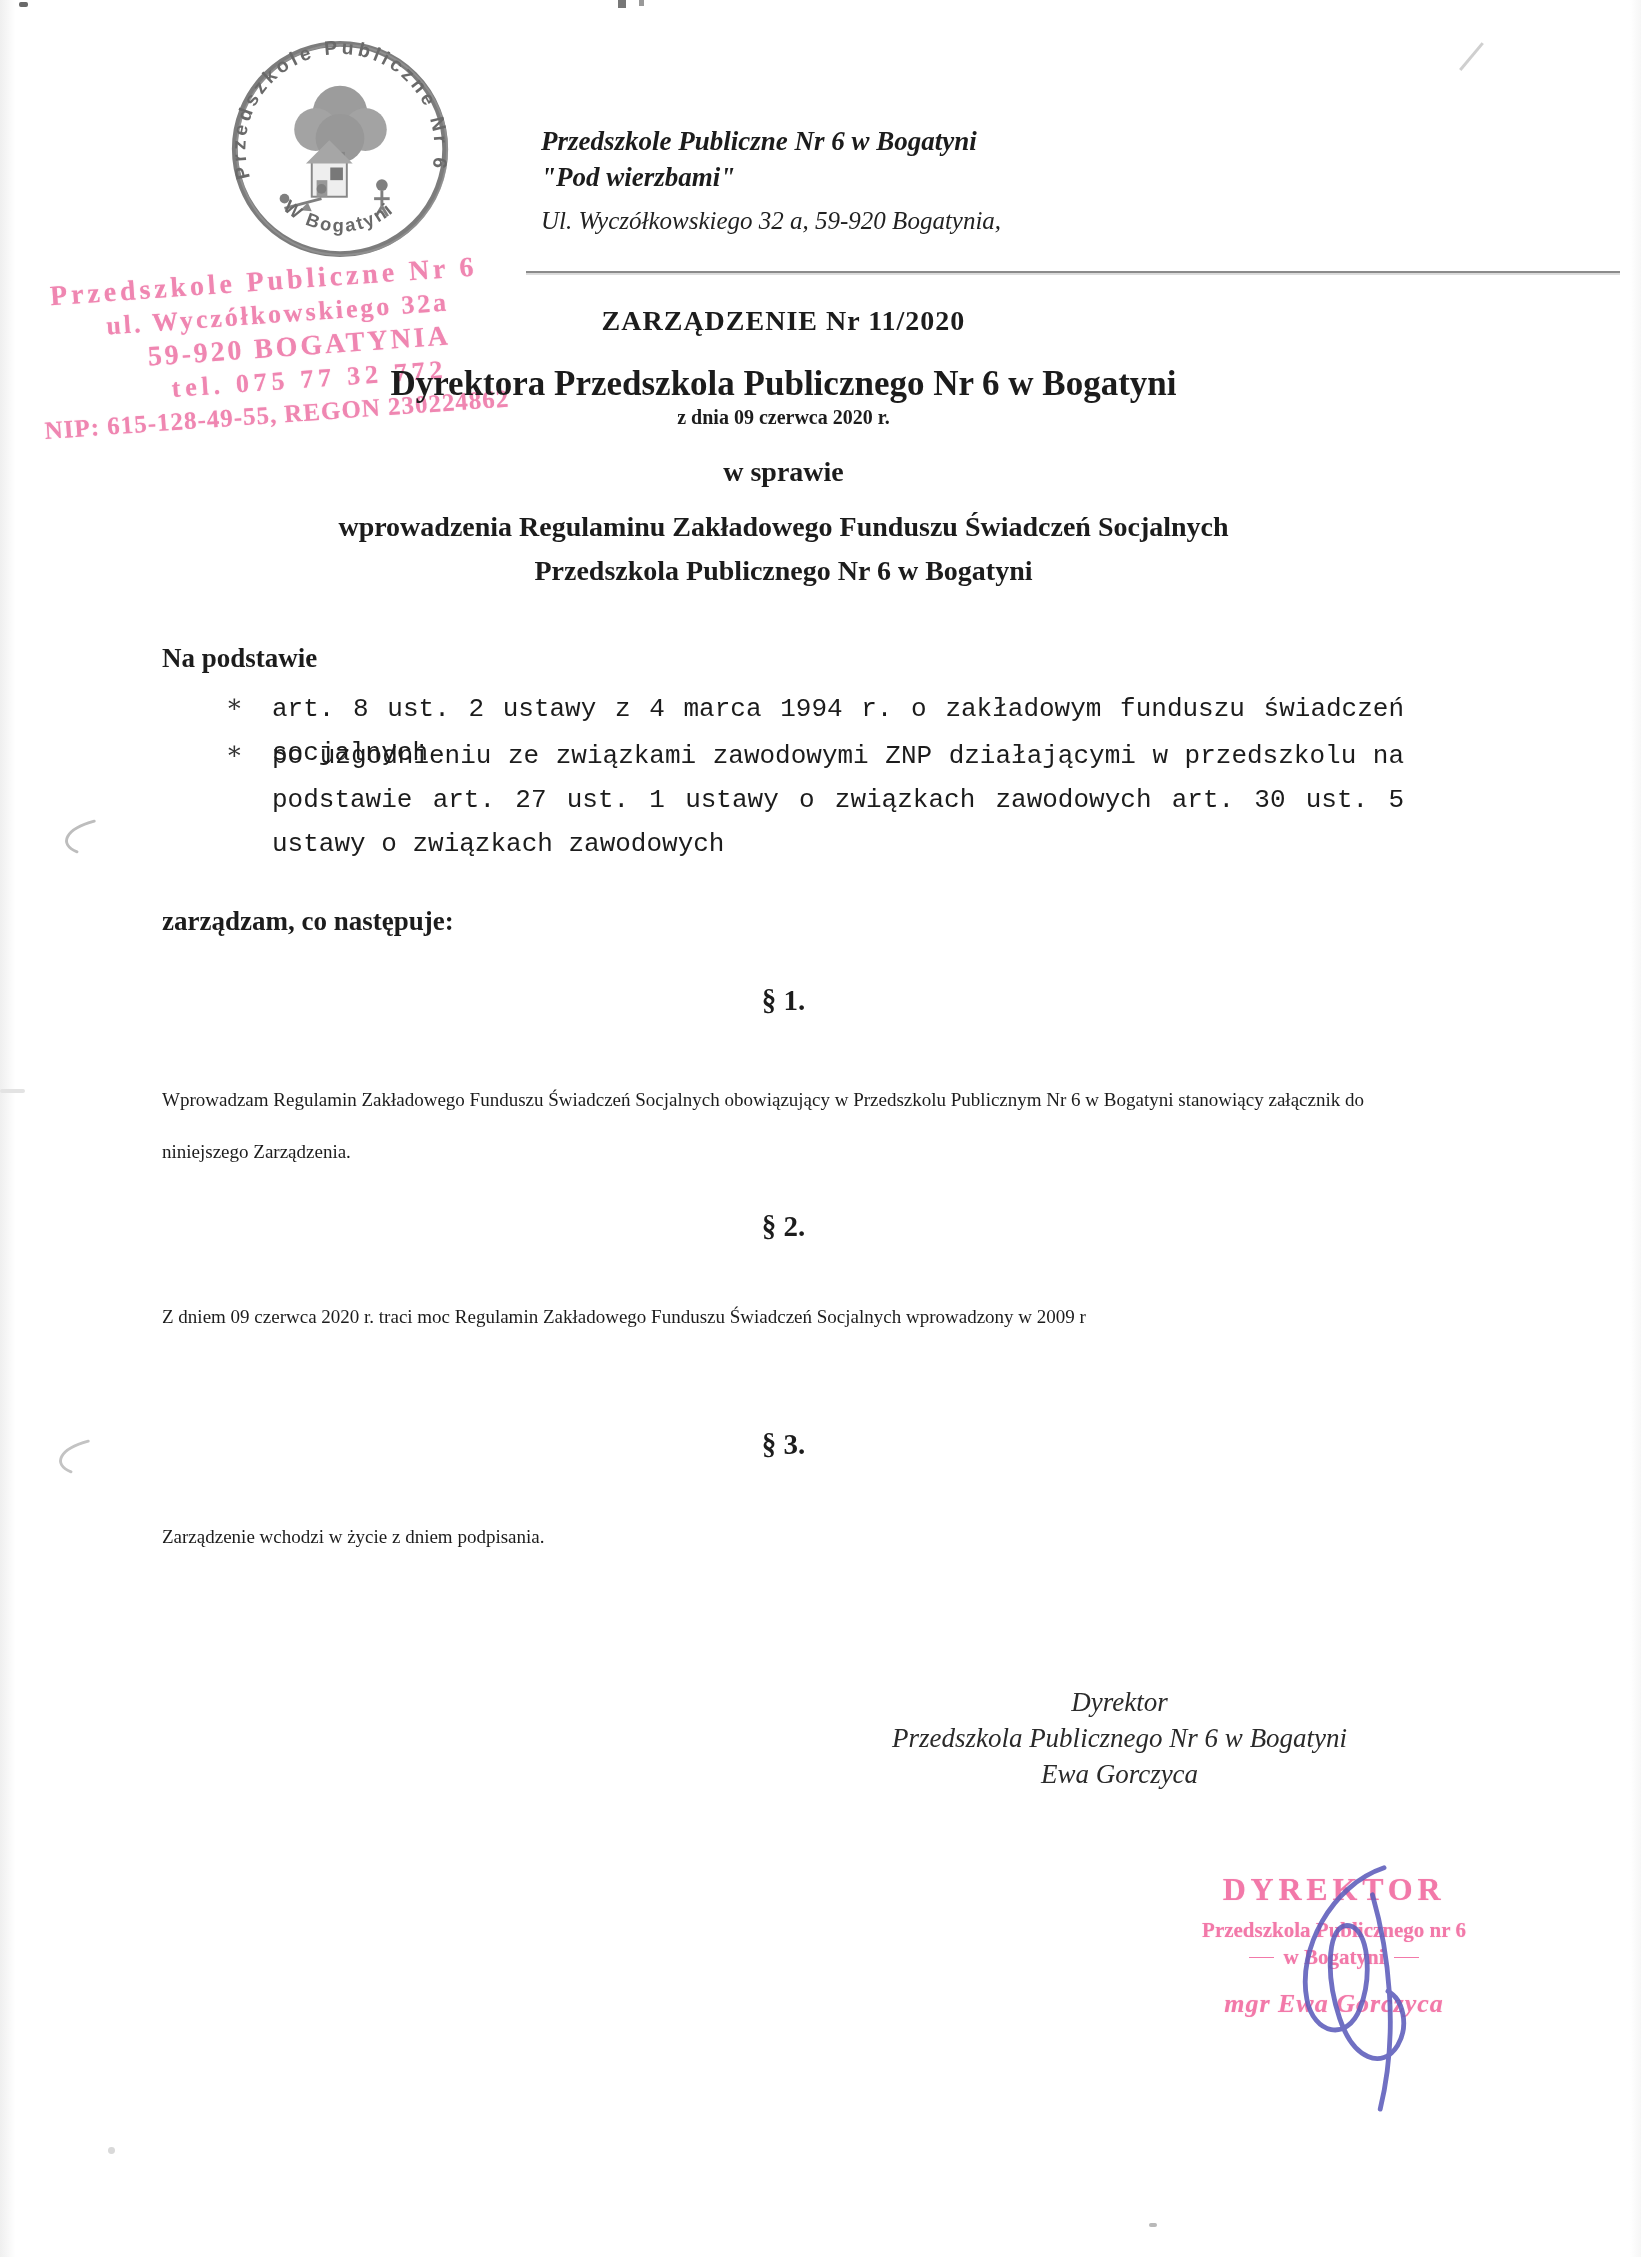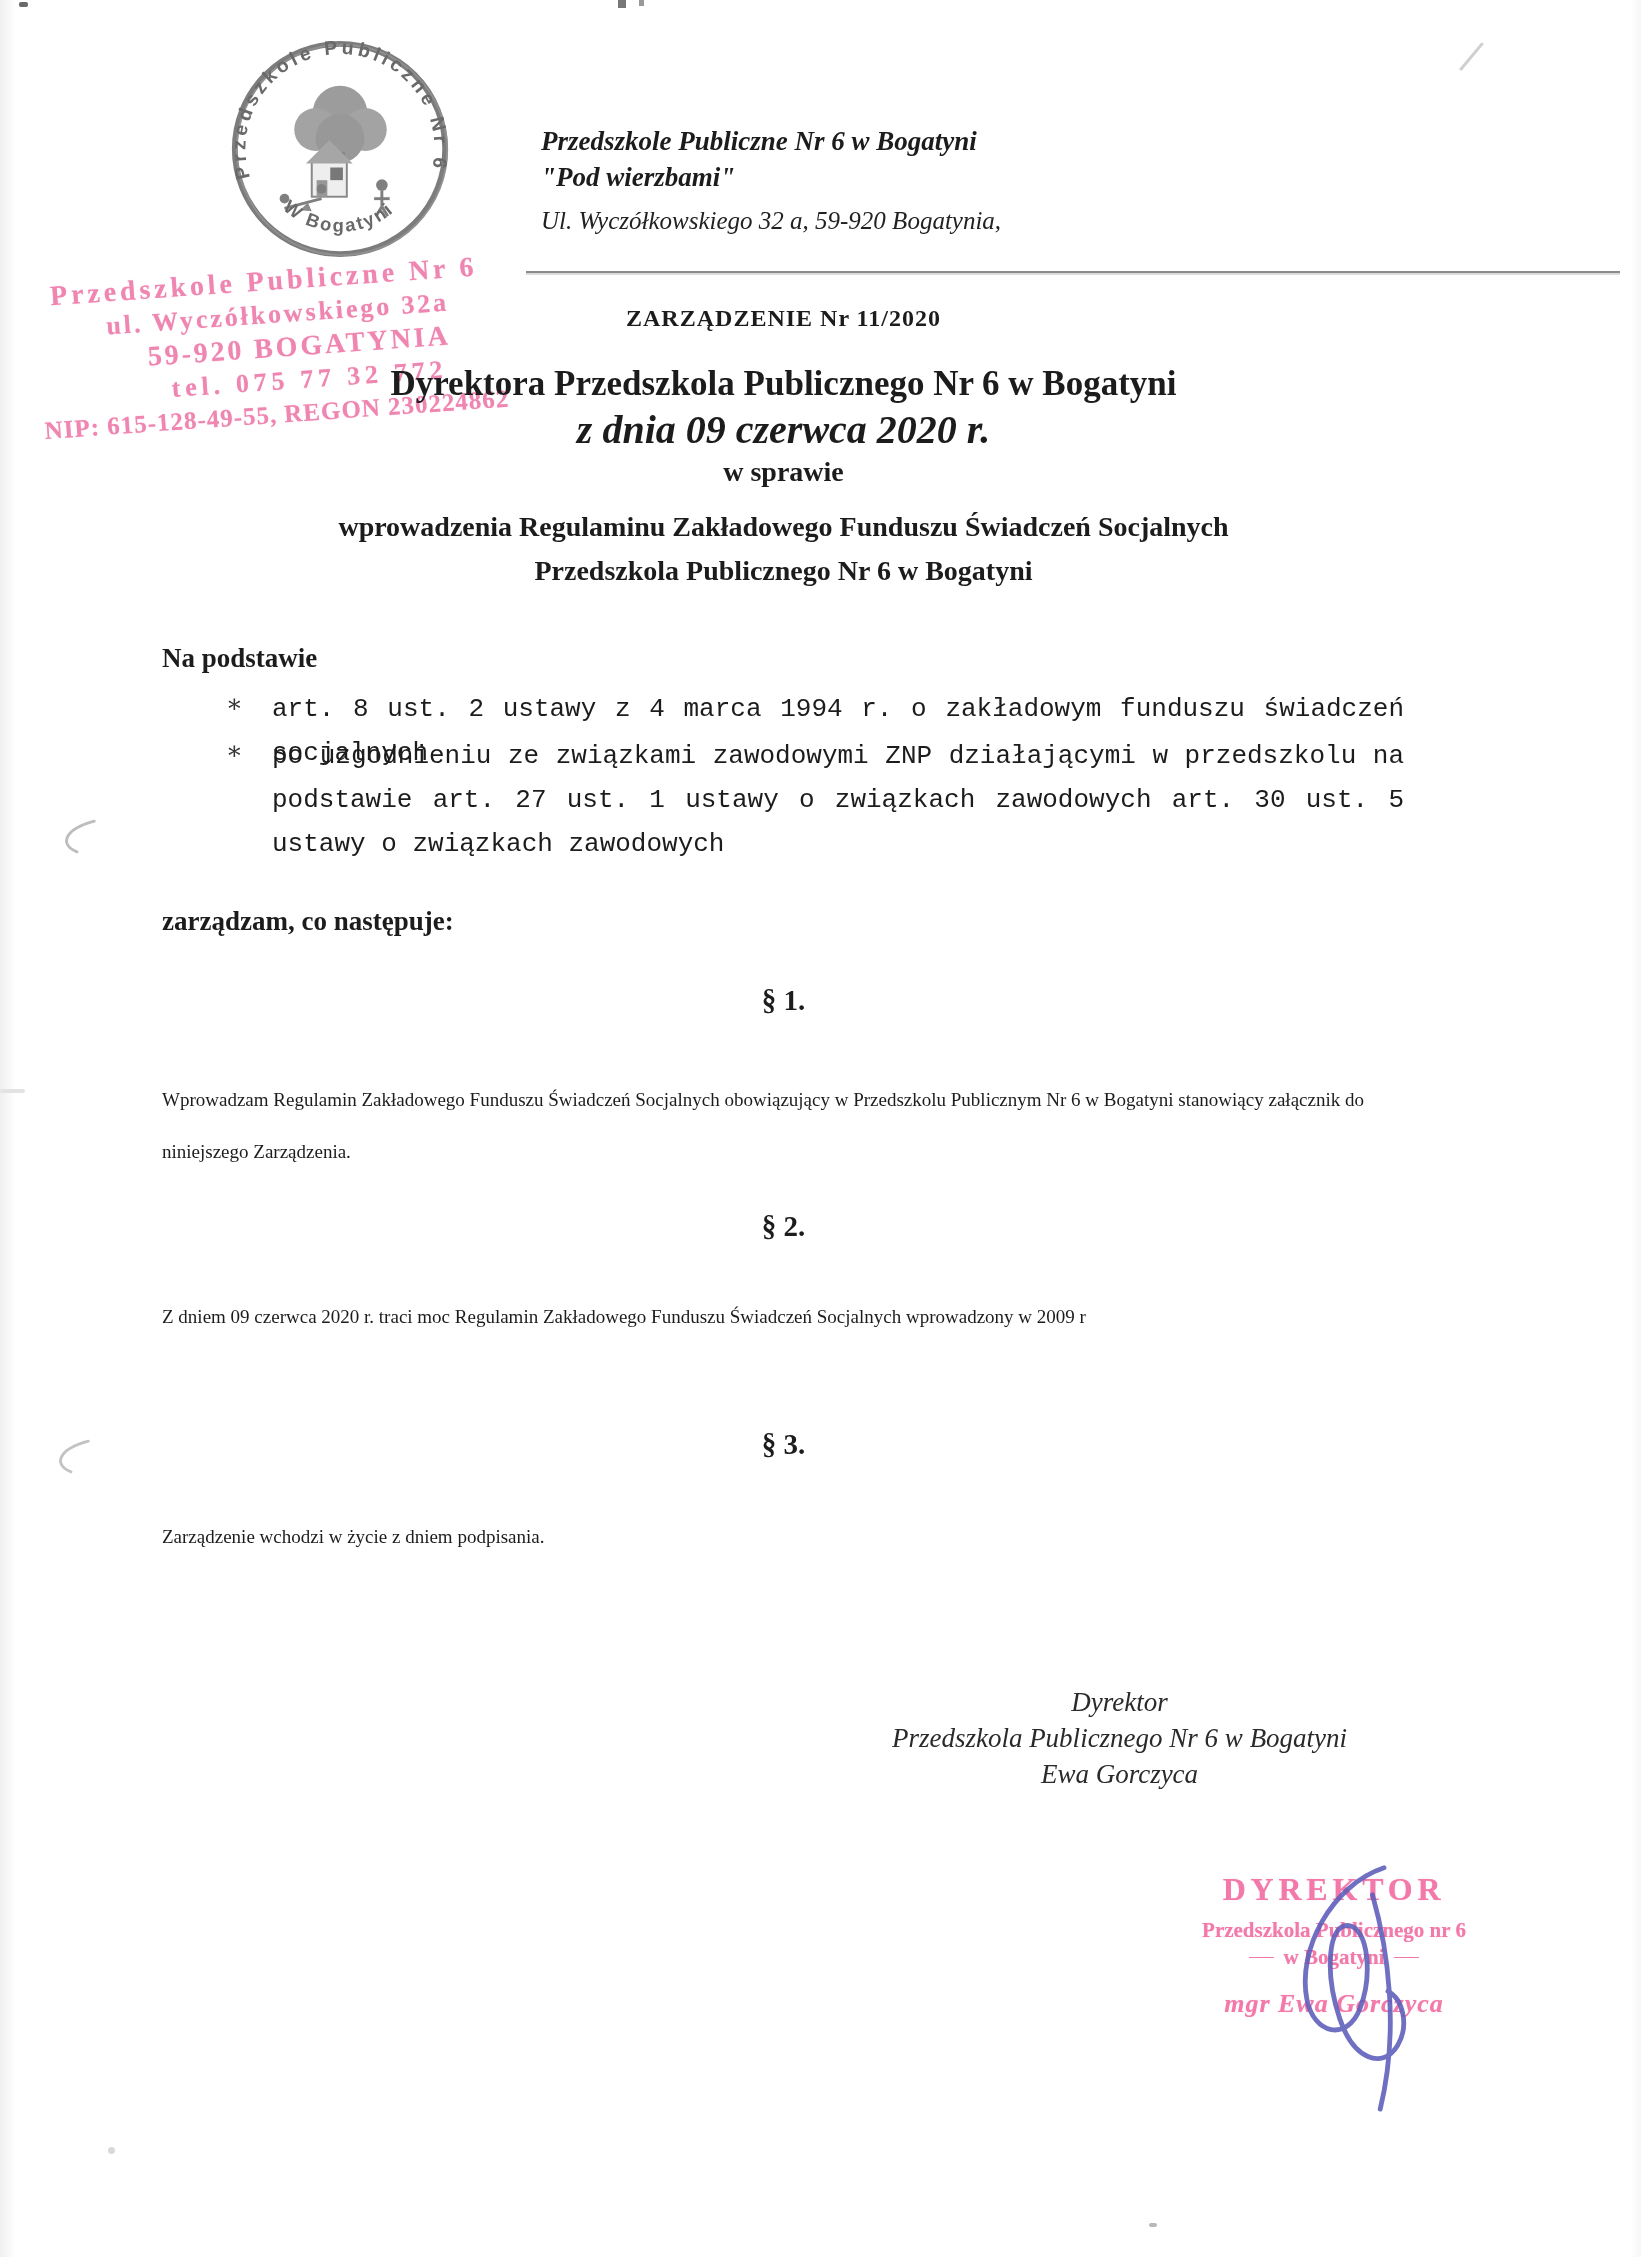--- a/index.html
+++ b/index.html
@@ -36,23 +36,23 @@
     color:#f1679e;opacity:.88;text-shadow:0 0 1px rgba(241,103,158,.5);
   }
   .stamp2 .s2-l1{font-size:32px;font-weight:bold;letter-spacing:4.8px;}
   .stamp2 .s2-l2{font-size:21px;font-weight:bold;margin-top:10px;}
   .stamp2 .s2-l3{font-size:21px;font-weight:bold;margin-top:1.9px;display:flex;align-items:center;justify-content:center;gap:9.7px;}
   .stamp2 .dash{display:inline-block;width:25px;height:0;border-top:1.9px solid #f1679e;}
   .stamp2 .s2-l4{font-size:26px;font-weight:bold;font-style:italic;margin-top:19.3px;letter-spacing:1px;}
   .sig-ink{position:absolute;left:1247px;top:1856px;width:222px;height:263px;opacity:.88;}
   
   .t-line{position:absolute;left:162px;width:1243px;text-align:center;font-weight:bold;}
-  .t1{top:305px;font-size:24px;letter-spacing:1px;}
+  .t1{top:305px;font-size:28px;letter-spacing:1px;}
   .t2{top:364px;font-size:35px;text-align:center;}
-  .t3{top:406px;font-size:40px;font-style:italic;}
+  .t3{top:406px;font-size:20px;}
   .t4{top:456px;font-size:28px;}
   .t5{top:511px;font-size:28px;}
   .t6{top:555px;font-size:28px;}
   .h-basis{position:absolute;left:162px;top:643px;font-size:27px;font-weight:bold;}
   .bullet-marker{position:absolute;left:226px;font-size:25px;color:#333;}
   .bm1{top:689px;}
   .bm2{top:736px;}
   .bullet{position:absolute;left:272px;width:1132px;font-size:26px;line-height:44px;text-align:justify;font-family:Liberation Mono, monospace;}
   .b1{top:687px;}
   .b2{top:734px;}

